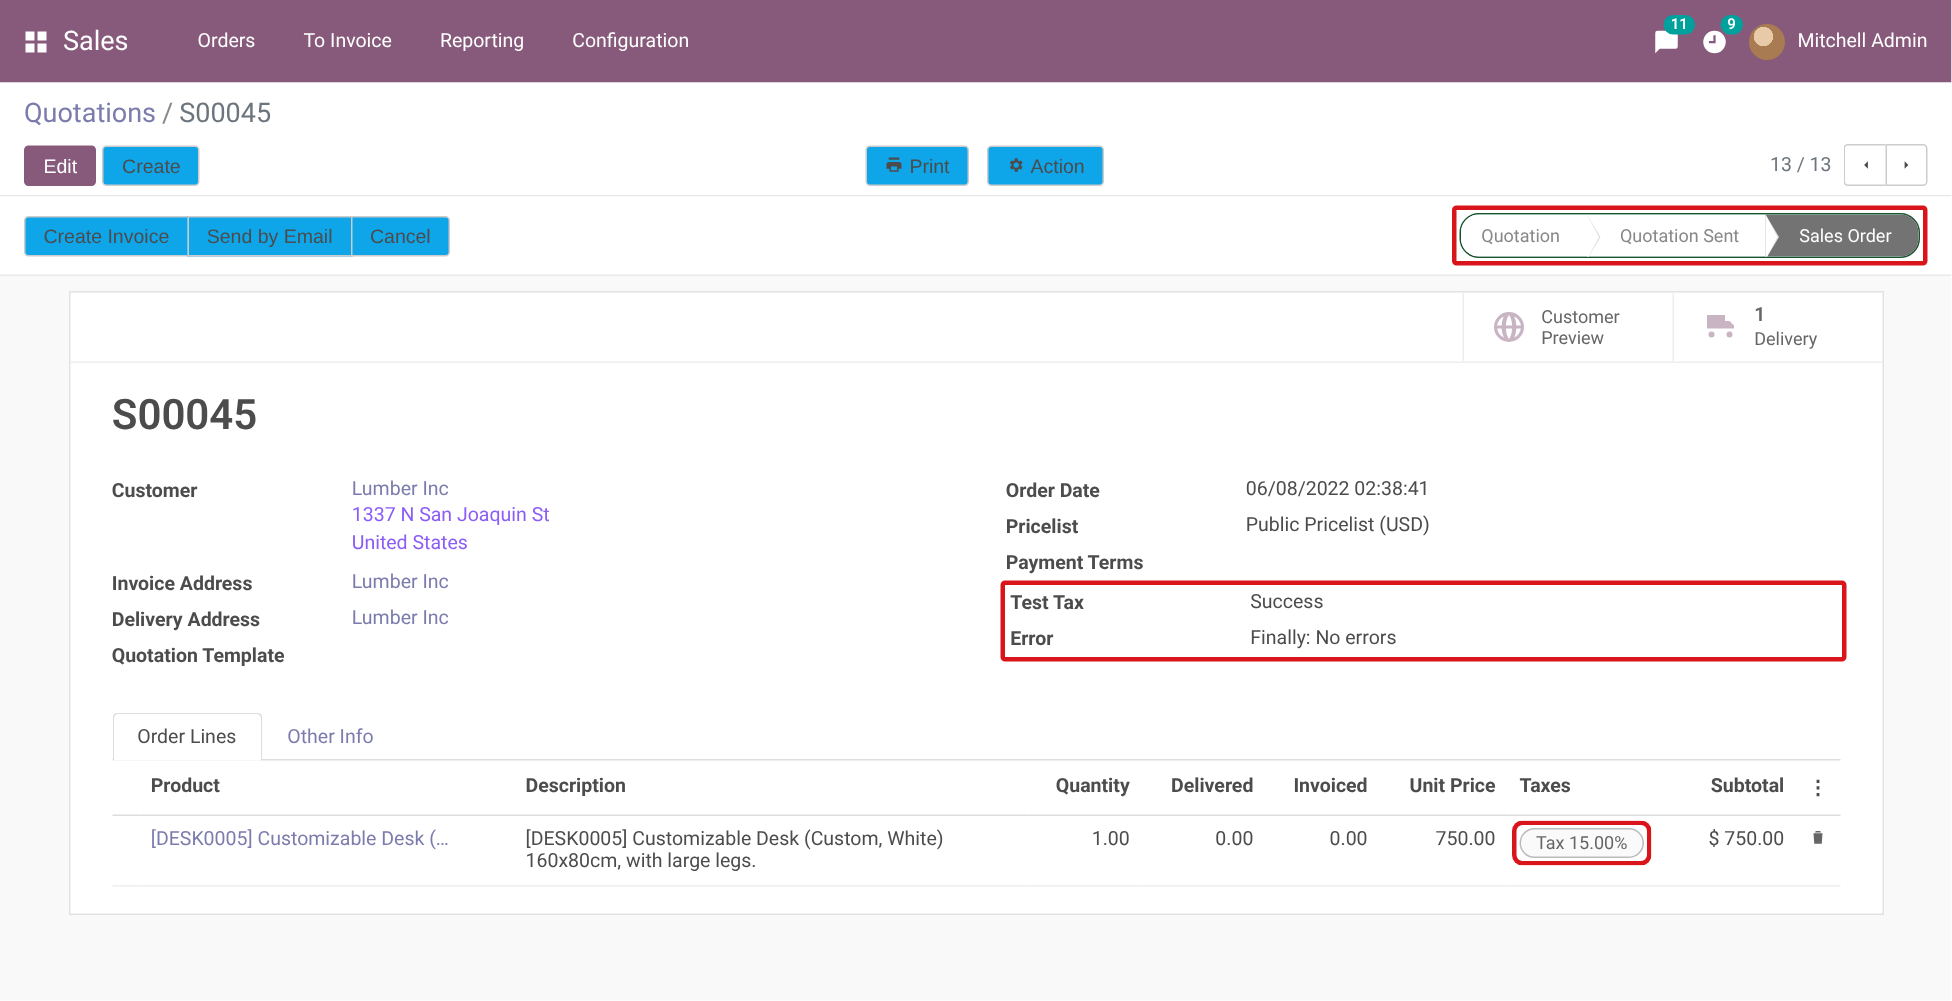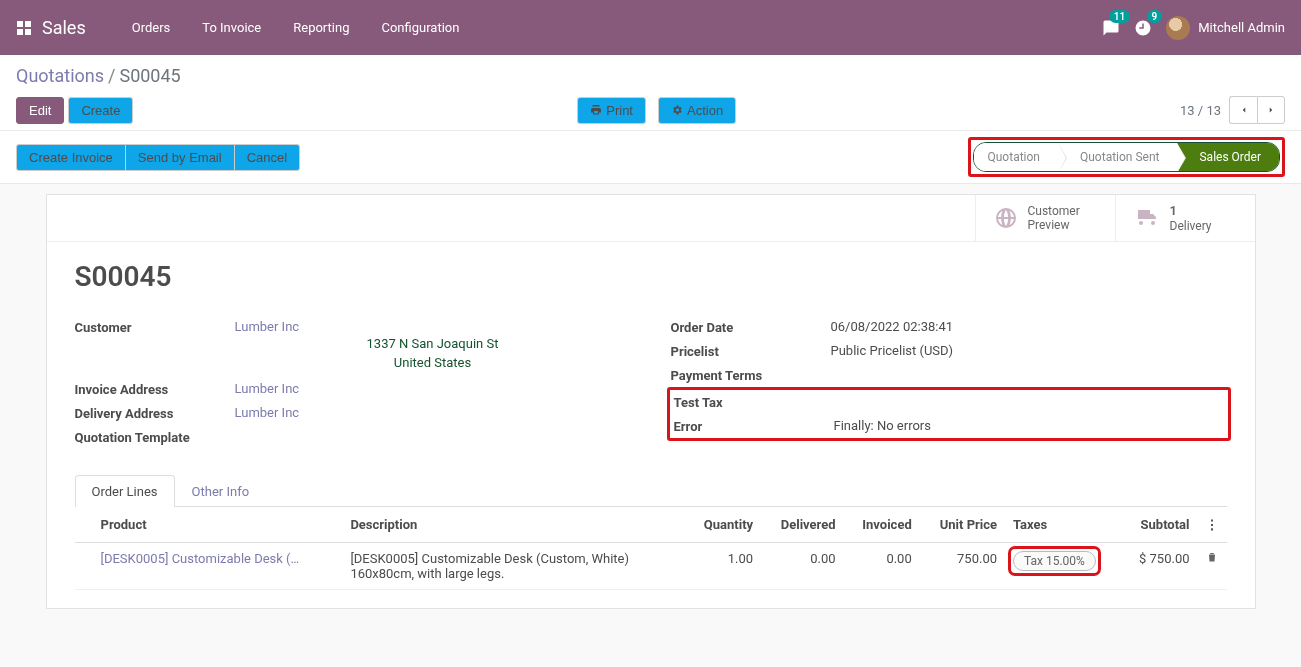--- a/index.html
+++ b/index.html
@@ -39,21 +39,21 @@
 
 .statusrow { background:#fff; border-bottom:1px solid #e9e9e9; padding:6px 16px; display:flex; align-items:center; }
 .statusrow .left-actions { display:flex; gap:0; }
 .statusrow .left-actions .btn { border-radius:0; margin-left:-1px; }
 .statusrow .left-actions .btn:first-child { border-radius:3px 0 0 3px; margin-left:0; }
 .statusrow .left-actions .btn:last-child { border-radius:0 3px 3px 0; }
 .statusrow .spacer { flex:1; }
 .statusbar { display:flex; border:1px solid #14532d; border-radius:13px; overflow:hidden; height:30px; }
 .stage { position:relative; padding:0 18px 0 22px; display:flex; align-items:center; font-size:12px; color:#888; background:#fff; }
 .stage:first-child { padding-left:14px; }
-.stage.active { background:#4d7c0f; color:#fff; }
+.stage.active { background:#737373; color:#fff; }
 .stage:not(:last-child)::after { content:""; position:absolute; right:-8px; top:0; width:0; height:0; border-top:15px solid transparent; border-bottom:15px solid transparent; border-left:8px solid #fff; z-index:2; }
 .stage:not(:last-child)::before { content:""; position:absolute; right:-9px; top:0; width:0; height:0; border-top:15px solid transparent; border-bottom:15px solid transparent; border-left:9px solid #dcdcdc; z-index:1; }
 .highlight-statusbar { border:3px solid #d9141a; padding:2px; border-radius:3px; }
 
 
 .sheet-wrap { padding: 0 0; display:flex; justify-content:center; }
 .sheet { background:#fff; border:1px solid #e2e2e2; width:1210px; margin-top:10px; }
 .stat-buttons { display:flex; justify-content:flex-end; border-bottom:1px solid #eee; }
 .stat-btn { border-left:1px solid #eee; padding:8px 18px; display:flex; align-items:center; gap:10px; cursor:pointer; min-width:140px; }
 .stat-btn .sicon { color:#875A7B; opacity:.45; }
@@ -62,21 +62,21 @@
 .stat-btn .stext .l2 { color:#666; font-size:12px; }
 .stat-btn .stext .num { font-weight:600; color:#666; font-size:13px; }
 
 .content { padding: 18px 28px; }
 h1.title { font-size:28px; font-weight:600; color:#4c4c4c; margin-bottom:26px; }
 .cols { display:flex; gap:40px; }
 .col { flex:1; }
 .fieldrow { display:flex; margin-bottom:8px; align-items:flex-start; }
 .fieldrow .label { width:160px; font-weight:700; color:#4c4c4c; font-size:13px; padding-top:1px; }
 .fieldrow .value { flex:1; color:#4c4c4c; }
-.fieldrow .value .addr { color:#14532d; line-height:1.5;text-align:center; }
+.fieldrow .value .addr { color:#8b5cf6; line-height:1.5; }
 .fieldrow .value a { color:#7c7bad; }
 .highlight-fields { border:3px solid #d9141a; border-radius:3px; padding:4px 4px; margin: -4px -4px 4px; }
 
 
 .tabs { margin-top:22px; display:flex; border-bottom:1px solid #ddd; }
 .tab { padding:8px 16px; border:1px solid transparent; border-bottom:none; margin-bottom:-1px; color:#7c7bad; cursor:pointer; border-radius:4px 4px 0 0; }
 .tab.active { border-color:#ddd; background:#fff; color:#4c4c4c; }
 
 
 table.olines { width:100%; border-collapse:collapse; margin-top:0; }
@@ -251,20 +251,21 @@
             <div class="label">Pricelist</div>
             <div class="value">Public Pricelist (USD)</div>
           </div>
           <div class="fieldrow">
             <div class="label">Payment Terms</div>
             <div class="value"></div>
           </div>
           <div class="highlight-fields">
             <div class="fieldrow">
               <div class="label">Test Tax</div>
+              <div class="value">Success</div>
             </div>
             <div class="fieldrow" style="margin-bottom:0">
               <div class="label">Error</div>
               <div class="value">Finally: No errors</div>
             </div>
           </div>
         </div>
       </div>
 
       <div class="tabs">

